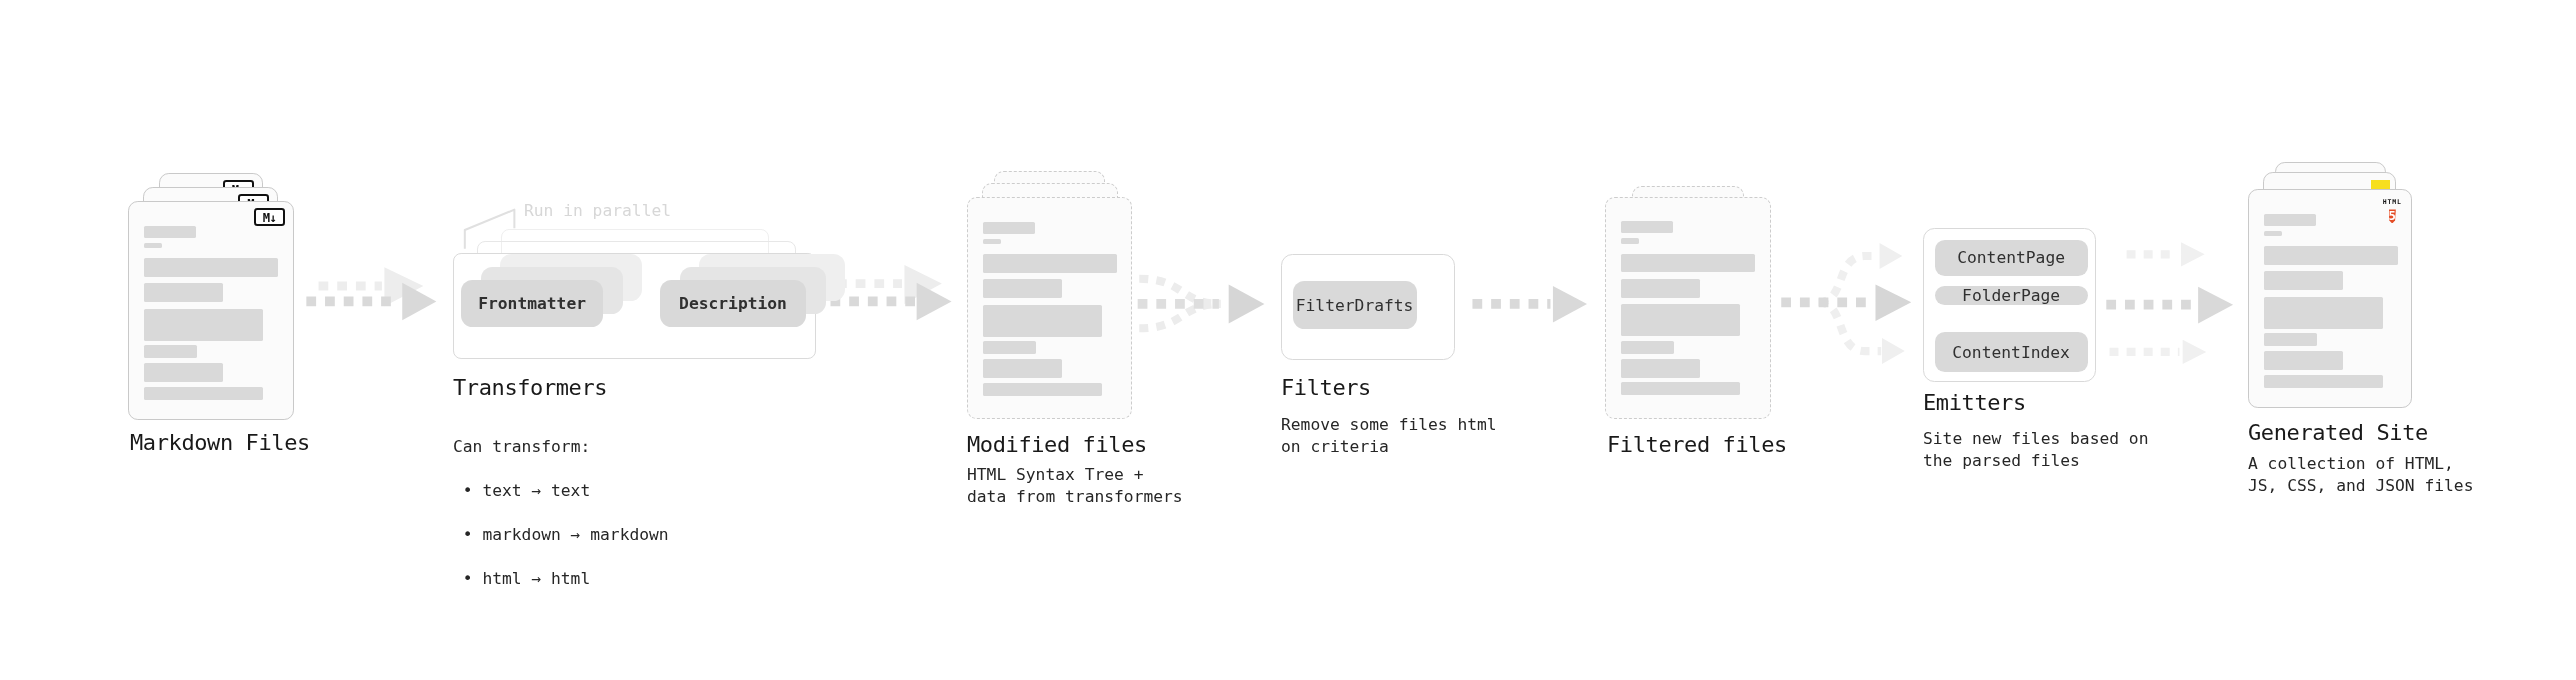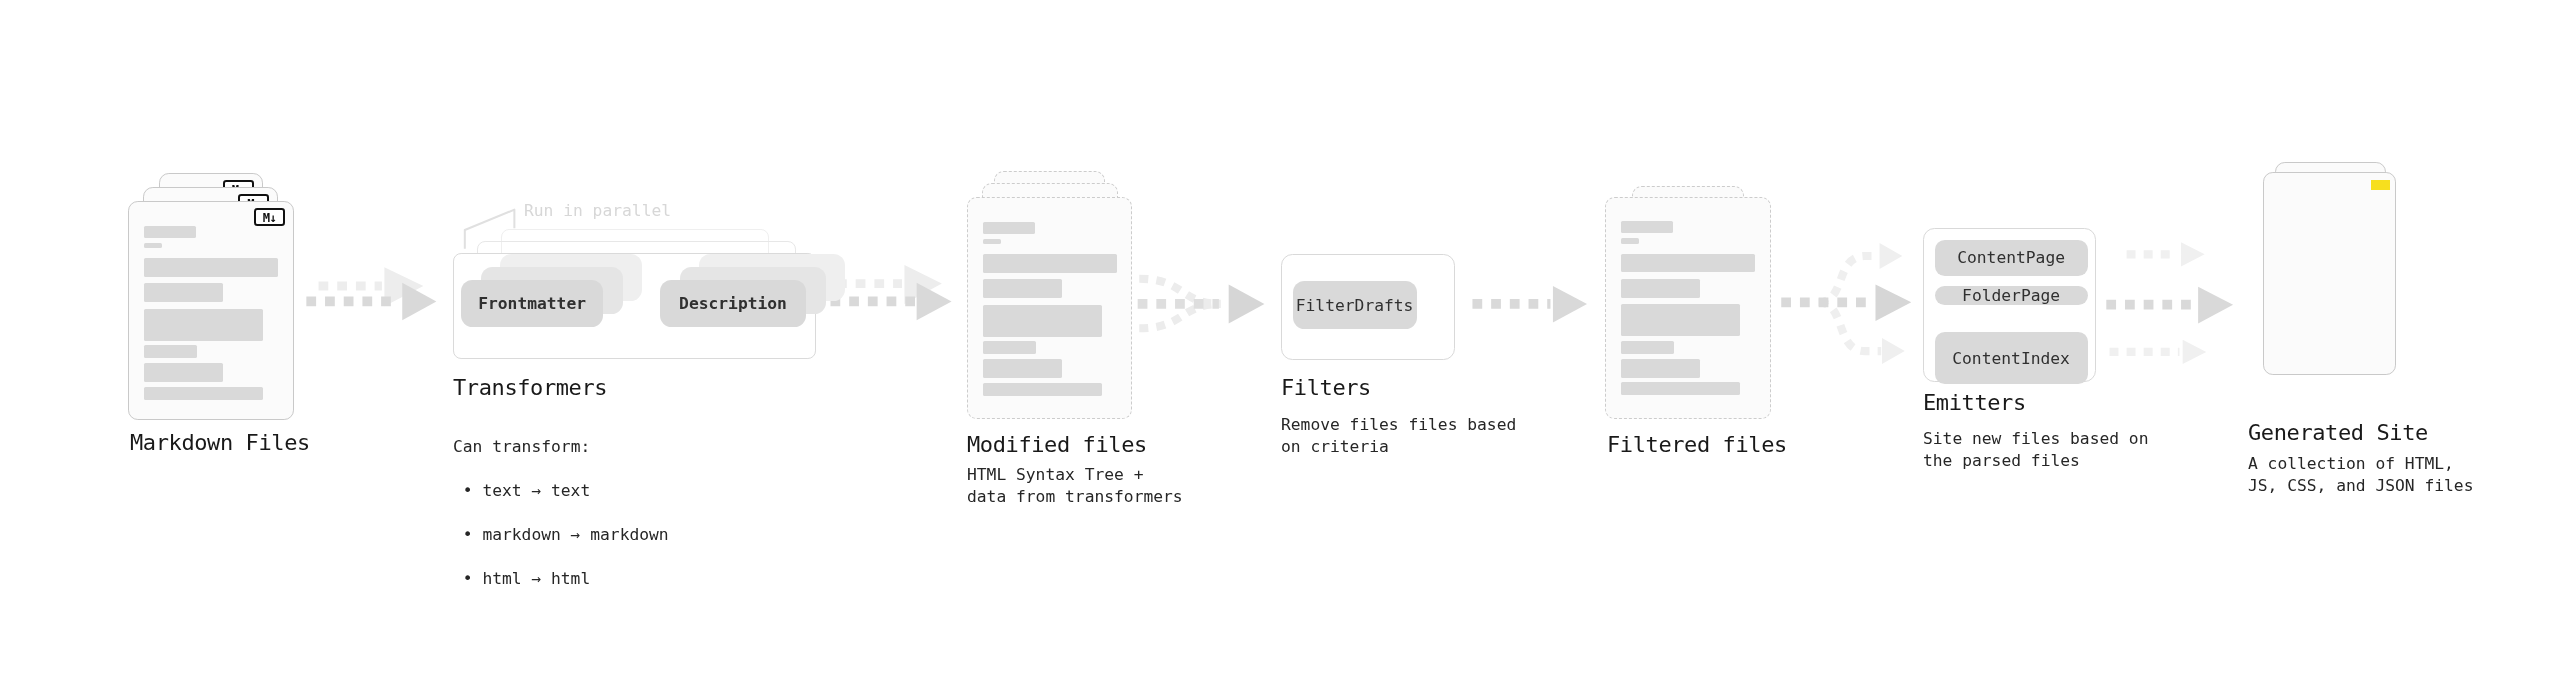--- a/index.html
+++ b/index.html
@@ -192,21 +192,21 @@
     </div>
   </div>
   <div class="heading" style="left:967px;top:432px">Modified files</div>
   <div class="desc" style="left:967px;top:464px">HTML Syntax Tree +
 data from transformers</div>
 
   <div class="panel" style="left:1281px;top:254px;width:174px;height:106px">
     <div class="pill" style="left:10.6px;top:26px;width:124px;height:48px">FilterDrafts</div>
   </div>
   <div class="heading" style="left:1281px;top:375px">Filters</div>
-  <div class="desc" style="left:1281px;top:414px">Remove files files based
+  <div class="desc" style="left:1281px;top:414px">Remove some files html
 on criteria</div>
 
   <div class="doc-stack" style="left:1605px;top:186px;width:166px;height:232px">
     <div class="doc dashed" style="left:27px;top:0;width:112px;height:195px"></div>
     <div class="doc dashed" style="left:0;top:10.6px;width:166px;height:222px">
       <div class="bars">
         <div class="bar b1"></div>
           <div class="bar b2"></div>
           <div class="bar b3"></div>
         <div class="bar b4"></div>
@@ -215,35 +215,51 @@
         <div class="bar b7"></div>
           <div class="bar b8"></div>
       </div>
     </div>
   </div>
   <div class="heading" style="left:1607px;top:432px">Filtered files</div>
 
   <div class="panel" style="left:1923px;top:228px;width:173px;height:154px">
     <div class="pill" style="left:10.6px;top:10.6px;width:153px;height:36px;border-radius:9.8px">ContentPage</div>
     <div class="pill" style="left:10.6px;top:57px;width:153px;height:19px;border-radius:9.8px">FolderPage</div>
-    <div class="pill" style="left:10.6px;top:103px;width:153px;height:52px;border-radius:9.8px">ContentIndex</div>
+    <div class="pill" style="left:10.6px;top:103px;width:153px;height:40px;border-radius:9.8px">ContentIndex</div>
   </div>
   <div class="heading" style="left:1923px;top:390px">Emitters</div>
   <div class="desc" style="left:1923px;top:428px">Site new files based on
 the parsed files</div>
 
   <div class="doc-stack" style="left:2248px;top:162px;width:164px;height:247px">
     <div class="doc" style="left:27px;top:0;width:111px;height:195px">
       <span class="css-badge">
         <span class="t">CSS</span>
         <span class="bar-u"></span>
       </span>
     </div>
     <div class="doc" style="left:15.4px;top:9.8px;width:133px;height:203px">
       <span class="js-badge"></span>
     </div>
+    <div class="doc" style="left:0;top:27px;width:164px;height:219px">
+      <span class="html5-badge">
+        <span class="t">HTML</span>
+        <span class="shield">5</span>
+      </span>
+      <div class="bars">
+        <div class="bar b1"></div>
+          <div class="bar b2"></div>
+          <div class="bar b3"></div>
+        <div class="bar b4"></div>
+          <div class="bar b5"></div>
+          <div class="bar b6"></div>
+        <div class="bar b7"></div>
+          <div class="bar b8"></div>
+      </div>
+    </div>
   </div>
   <div class="heading" style="left:2248px;top:420px">Generated Site</div>
   <div class="desc" style="left:2248px;top:453px">A collection of HTML,
 JS, CSS, and JSON files</div>
 
 </div>
 
 
 </body></html>

